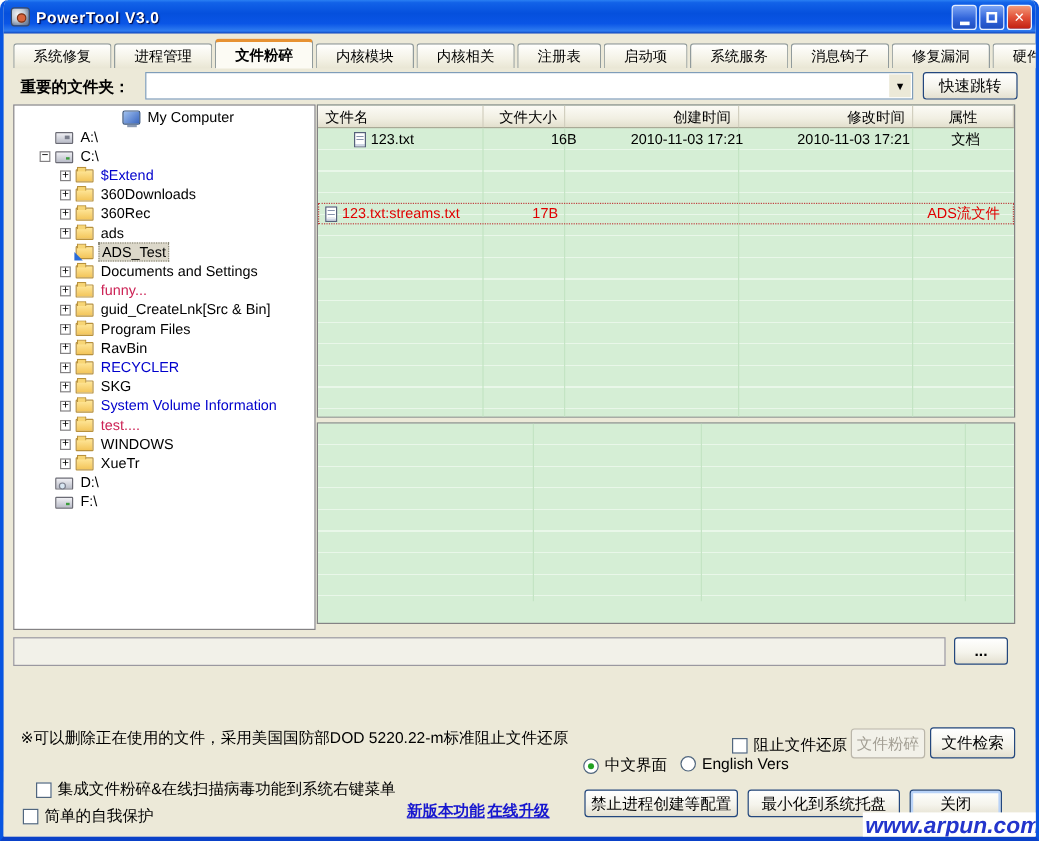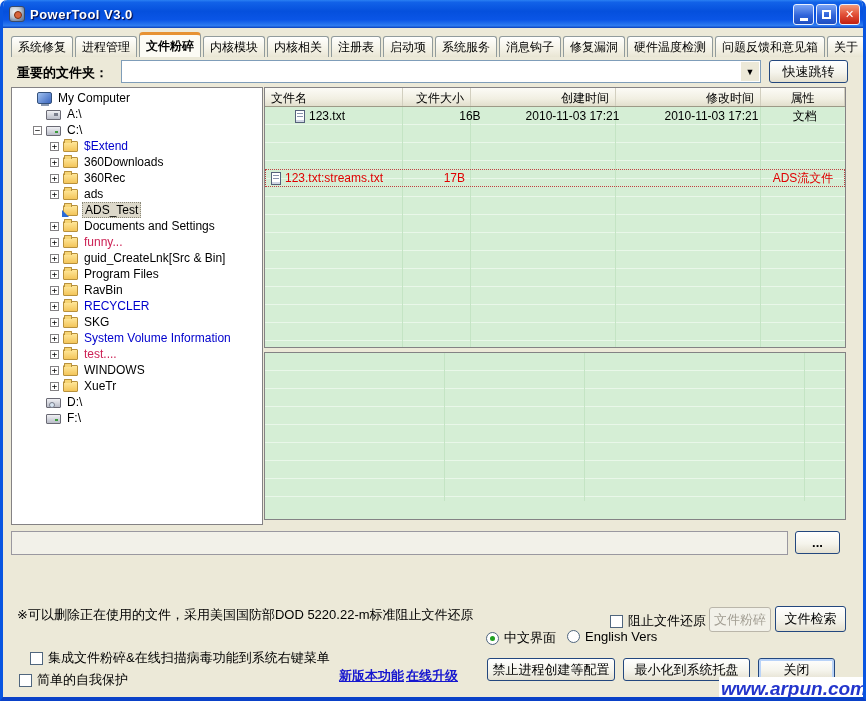--- a/index.html
+++ b/index.html
@@ -20,21 +20,21 @@
      text-shadow:1px 1px 1px #003;flex:1;}
   .wbtn{width:21px;height:21px;border-radius:3px;margin-left:2px;border:1px solid #e8f0ff;
      display:flex;align-items:center;justify-content:center;color:#fff;font-size:11px;font-weight:bold;
      background:linear-gradient(180deg,#6a9af0 0%,#2a60d8 50%,#16votre 100%);}
   .wbtn.minmax{background:linear-gradient(180deg,#7aa4f5 0%,#3064da 55%,#1e4ec0 100%);}
   .wbtn.close{background:linear-gradient(180deg,#f29a78 0%,#e25138 50%,#c11f10 100%);}
   .glyph-min{width:8px;height:3px;background:#fff;margin-top:10px;}
   .glyph-max{width:9px;height:9px;border:2px solid #fff;}
   
   .tabbar{position:absolute;left:8px;top:31px;height:26px;display:flex;align-items:flex-end;}
-  .tab{height:21px;line-height:20px;padding:0 6px;font-size:12px;margin-right:2px;white-space:nowrap;
+  .tab{height:21px;line-height:20px;padding:0 16px;font-size:12px;margin-right:2px;white-space:nowrap;
      background:linear-gradient(180deg,#fffffe 0%,#f4f2e6 60%,#e9e6d4 100%);
      border:1px solid #919b9c;border-bottom:none;border-radius:3px 3px 0 0;color:#000;}
   .tab.active{height:25px;line-height:22px;background:#fcfbf4;border-top:3px solid #e79232;
      border-radius:4px 4px 0 0;font-weight:bold;}
   
   .flabel{position:absolute;left:14px;top:64px;font-size:13px;font-weight:bold;color:#000;}
   .combo{position:absolute;left:118px;top:60px;width:640px;height:23px;background:#fff;
      border:1px solid #7f9db9;}
   .combo input{position:absolute;left:2px;top:2px;width:610px;height:17px;border:none;outline:none;
      font-size:12px;background:transparent;}
@@ -134,21 +134,21 @@
     </div>
 
   <div class="flabel">重要的文件夹：</div>
   <div class="combo">
     <input value="" style="">
     <span class="drop">▼</span>
   </div>
   <div class="btn" style="left:766px;top:60px;width:79px;height:23px;">快速跳转</div>
 
   <div class="tree-panel">
-      <div class="titem" style="padding-left: 12px;">
+      <div class="titem" style="padding-left: 12px; justify-content: center;">
         <span class="ebox hid">+</span>
         <span class="tico i-computer"></span>
         <span class="tlab" style="color: rgb(0, 0, 0);">My Computer</span>
       </div>
       <div class="titem" style="padding-left: 21px;">
         <span class="ebox hid">+</span>
         <span class="tico i-floppy"></span>
         <span class="tlab" style="color: rgb(0, 0, 0);">A:\</span>
       </div>
       <div class="titem" style="padding-left: 21px;">

